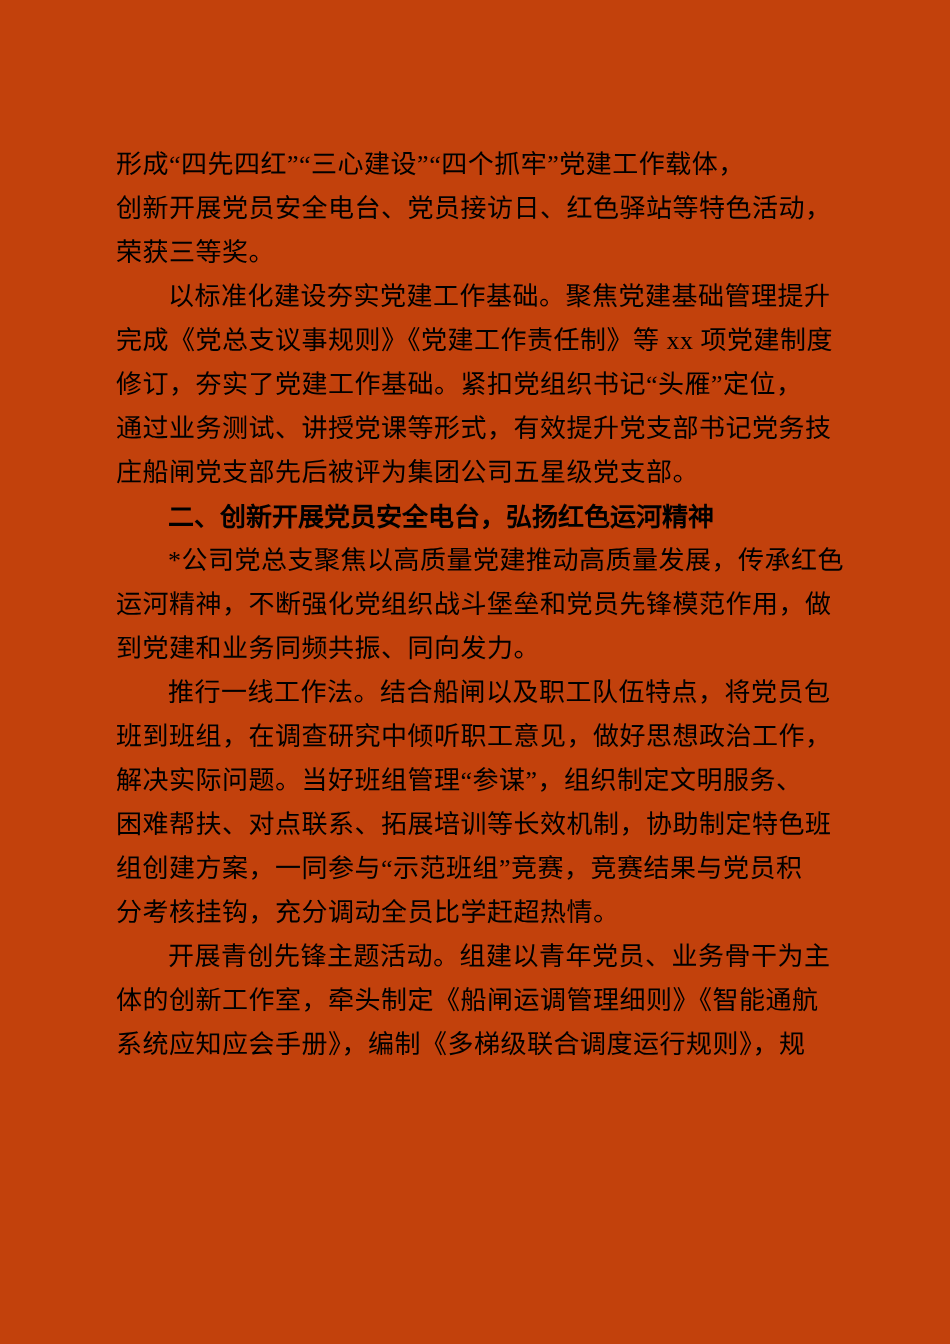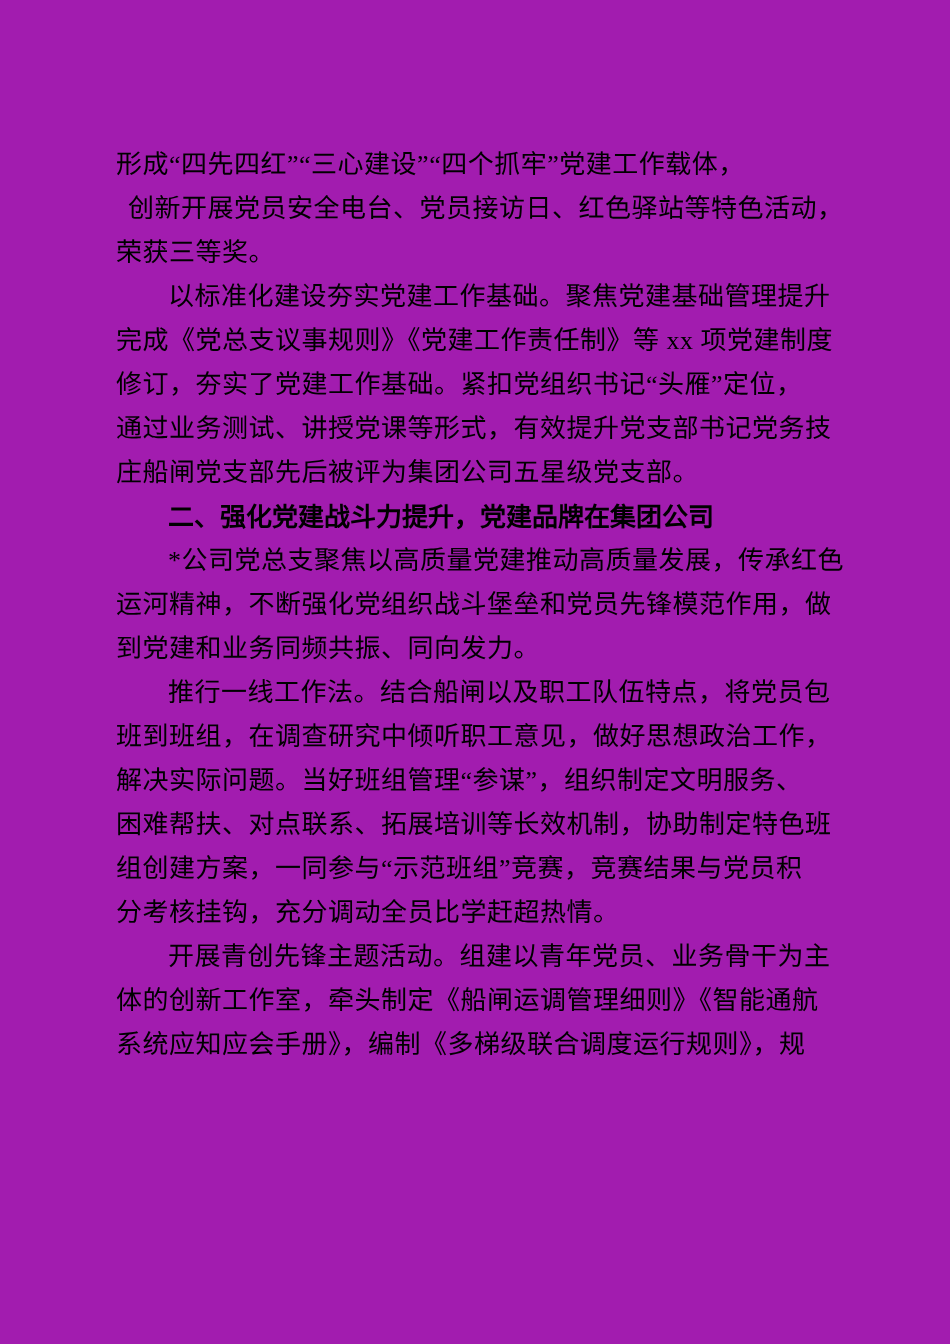--- a/index.html
+++ b/index.html
@@ -35,36 +35,36 @@
     font-weight: 700;
     letter-spacing: 0;
   }
   .line.indent {
     padding-left: 52px;
   }
 </style>
 </head>
 <body>
 
-<div class="page" style="background: #a21caf;">
+<div class="page" style="background: #c2410c;">
   <div class="text-column">
       <div class="block body">
         <div class="line" style="color: rgb(0, 0, 0);">形成“四先四红”“三心建设”“四个抓牢”党建工作载体，</div>
-        <div class="line" style="color: rgb(0, 0, 0); margin-left: 12px;">创新开展党员安全电台、党员接访日、红色驿站等特色活动，</div>
+        <div class="line" style="color: rgb(0, 0, 0);">创新开展党员安全电台、党员接访日、红色驿站等特色活动，</div>
         <div class="line" style="color: rgb(0, 0, 0);">荣获三等奖。</div>
       </div>
       <div class="block body">
         <div class="line indent" style="color: rgb(0, 0, 0);">以标准化建设夯实党建工作基础。聚焦党建基础管理提升</div>
         <div class="line" style="color: rgb(0, 0, 0);">完成《党总支议事规则》《党建工作责任制》等 xx 项党建制度</div>
         <div class="line" style="color: rgb(0, 0, 0);">修订，夯实了党建工作基础。紧扣党组织书记“头雁”定位，</div>
         <div class="line" style="color: rgb(0, 0, 0);">通过业务测试、讲授党课等形式，有效提升党支部书记党务技</div>
         <div class="line" style="color: rgb(0, 0, 0);">庄船闸党支部先后被评为集团公司五星级党支部。</div>
       </div>
       <div class="block heading">
-        <div class="line indent" style="color: rgb(0, 0, 0);">二、强化党建战斗力提升，党建品牌在集团公司</div>
+        <div class="line indent" style="color: rgb(0, 0, 0);">二、创新开展党员安全电台，弘扬红色运河精神</div>
       </div>
       <div class="block body">
         <div class="line indent" style="color: rgb(0, 0, 0); text-align: right;">*公司党总支聚焦以高质量党建推动高质量发展，传承红色</div>
         <div class="line" style="color: rgb(0, 0, 0);">运河精神，不断强化党组织战斗堡垒和党员先锋模范作用，做</div>
         <div class="line" style="color: rgb(0, 0, 0);">到党建和业务同频共振、同向发力。</div>
       </div>
       <div class="block body">
         <div class="line indent" style="color: rgb(0, 0, 0);">推行一线工作法。结合船闸以及职工队伍特点，将党员包</div>
         <div class="line" style="color: rgb(0, 0, 0);">班到班组，在调查研究中倾听职工意见，做好思想政治工作，</div>
         <div class="line" style="color: rgb(0, 0, 0);">解决实际问题。当好班组管理“参谋”，组织制定文明服务、</div>

